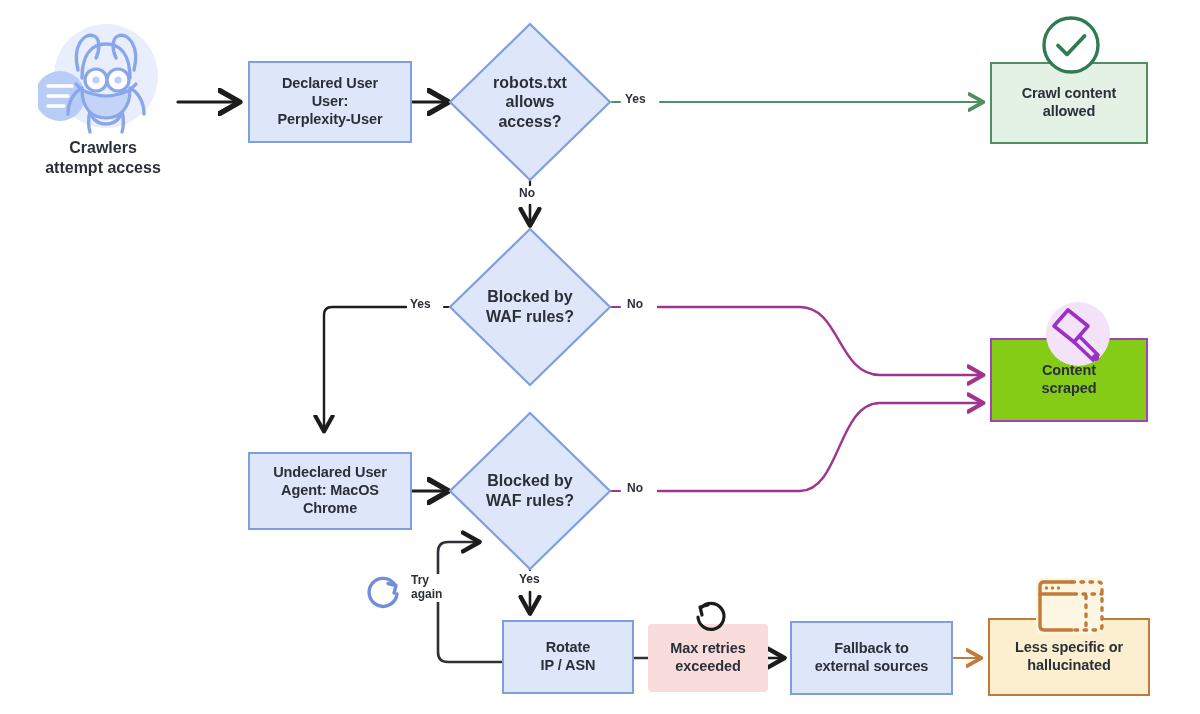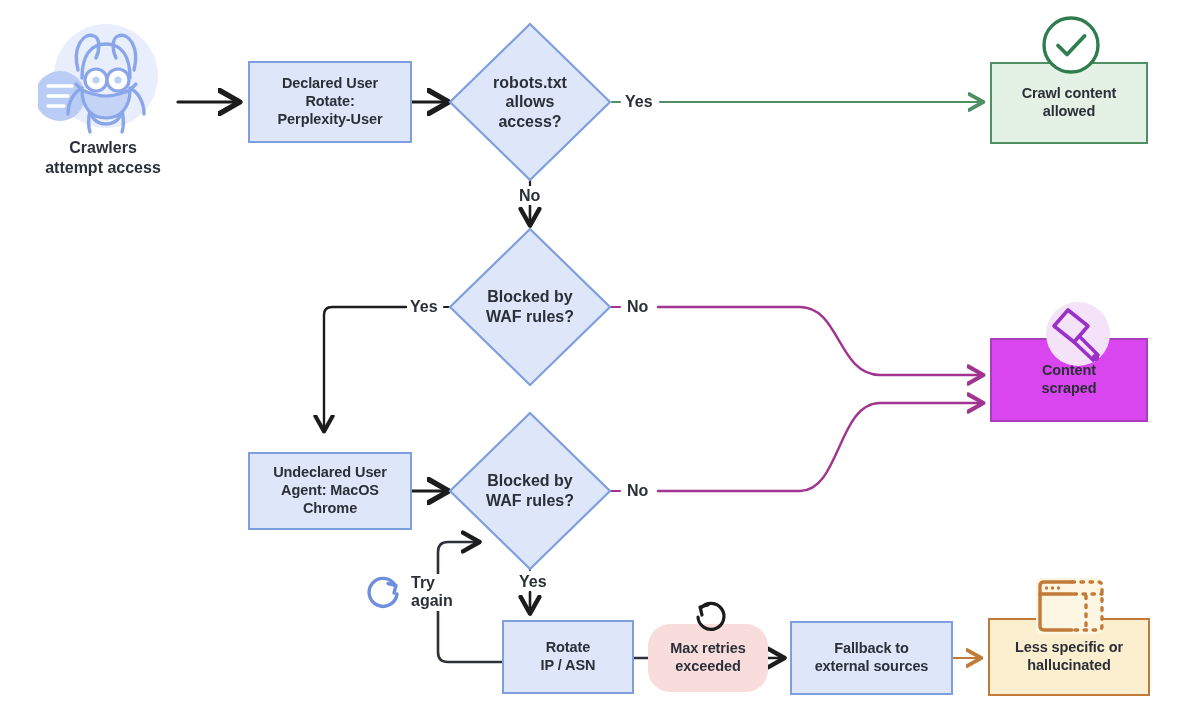--- a/index.html
+++ b/index.html
@@ -30,26 +30,26 @@
     line-height:1.22;
     letter-spacing:-0.1px;
   }
   .rect{
     border:2px solid;
     font-size:14.5px;
     padding:4px 6px;
   }
   .box-blue{ background:#dde7f9; border-color:#7e9ede; }
   .box-green{ background:#e4f2e6; border-color:#4f8f63; }
-  .box-purple{ background:#d946ef; border-color:#a63fbc; }
+  .box-purple{ background:#84cc16; border-color:#a63fbc; }
   .box-orange{ background:#fbefcf; border-color:#c27a38; }
   .box-pink{
     background:#f9dcdc;
     border:none;
-    border-radius:22px;
+    border-radius:4px;
     font-size:14.5px;
     color:#2b2f38;
     padding:6px;
   }
 
   
   .diamond{
     position:absolute;
     display:flex;align-items:center;justify-content:center;
   }
@@ -63,21 +63,21 @@
     font-size:16px;
     color:#2b2f38;
     text-align:center;
     line-height:1.22;
     width:78%;
   }
 
   
   .elabel{
     position:absolute;
-    font-size:16px;
+    font-size:12px;
     font-weight:bold;
     color:#2b2f38;
     background:#ffffff;
     padding:0 3px;
     line-height:1.2;
     white-space:nowrap;
   }
   .elabel.two{ white-space:normal; text-align:left; line-height:1.15; }
 
   
@@ -184,21 +184,21 @@
       <path d="M44,72 L38,66 M92,72 L98,66" stroke="#8aa6ea" stroke-width="3.2" stroke-linecap="round"></path>
     </svg>
   </div>
   <div class="startlabel" style="left:28px;top:138px;width:150px;">
     <div>Crawlers</div>
     <div>attempt access</div>
   </div>
 
   <div class="node rect box-blue" style="left:248px;top:61px;width:164px;height:82px;flex-direction:column;">
     <span>Declared User</span>
-    <span>Rotate:</span>
+    <span>User:</span>
     <span>Perplexity-User</span>
   </div>
 
   <div class="diamond" style="left:448px;top:22px;width:164px;height:160px;">
     <svg class="dshape" viewBox="0 0 164 160" preserveAspectRatio="none">
       <polygon points="82,2 162,80 82,158 2,80" fill="#dde7f9" stroke="#7e9ede" stroke-width="2.2"></polygon>
     </svg>
     <div class="dlabel">
       <div>robots.txt</div>
       <div>allows</div>

